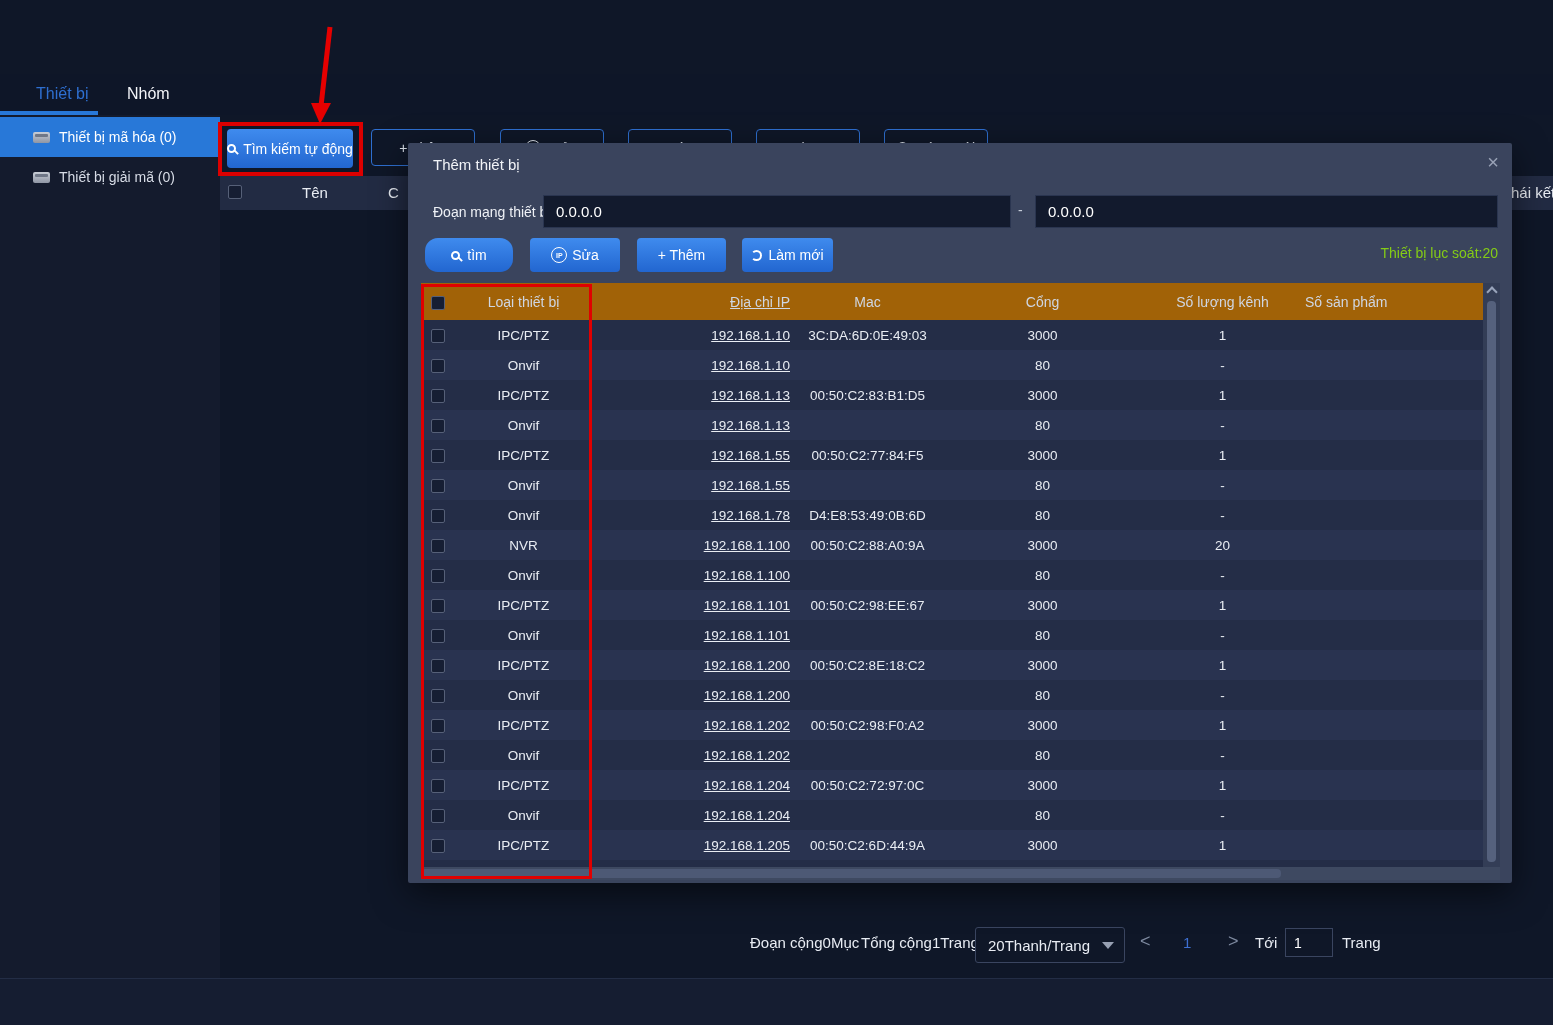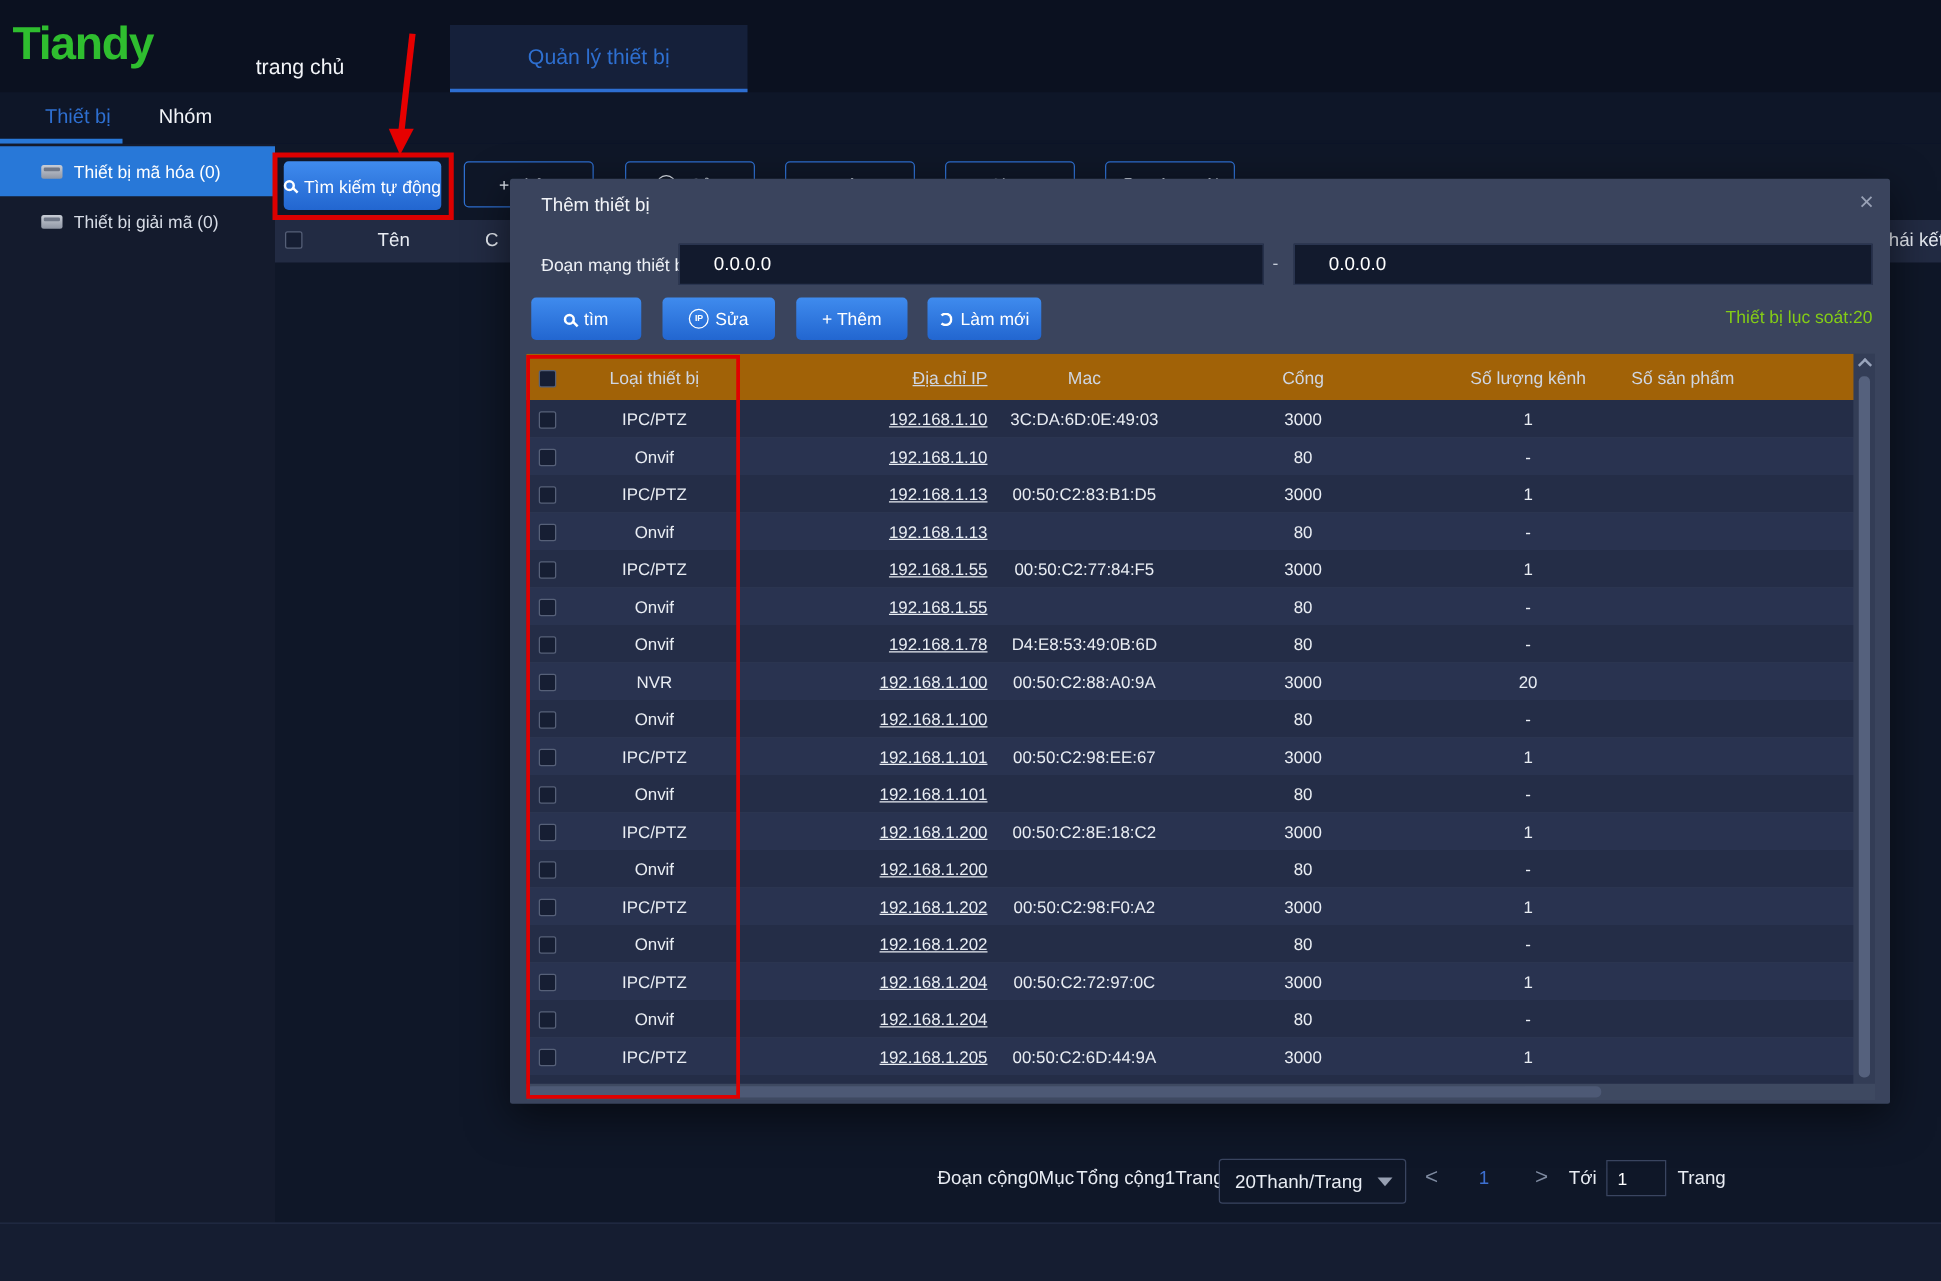--- a/index.html
+++ b/index.html
@@ -75,21 +75,21 @@
   .chev-down { width:8px; height:8px; border-left:2px solid #99a4bb; border-top:2px solid #99a4bb;
                transform:rotate(225deg); margin:2px auto 0; }
 
   
   .modal { position:absolute; left:408px; top:143px; width:1104px; height:740px; background:#3a445d;
            border-radius:2px; box-shadow:0 10px 34px rgba(0,0,0,.55); z-index:20; }
   .modal-title { position:absolute; left:25px; top:13px; font-size:15px; color:#f2f4f8; }
   .modal-close { position:absolute; right:13px; top:9px; font-size:20px; color:#99a2b6; cursor:pointer; line-height:1; }
   .net-label { position:absolute; left:25px; top:61px; font-size:14px; color:#eef1f6; }
   .ip-input { position:absolute; top:52px; height:33px; background:#121a2d; border:1px solid #2a3550;
-              color:#fff; font-size:15px; padding-left:27px; font-family:"Liberation Sans",sans-serif; }
+              color:#fff; font-size:15px; padding-left:12px; font-family:"Liberation Sans",sans-serif; }
   .ip-sep { position:absolute; left:610px; top:59px; color:#c6cdd9; font-size:14px; }
   .m-btn { position:absolute; top:95px; height:34px; }
   .found { position:absolute; right:14px; top:102px; font-size:14px; color:#84cc16; }
 
   .m-table { position:absolute; left:13px; top:140px; width:1062px; height:597px; overflow:hidden; }
   .trow { display:flex; height:30px; align-items:center; font-size:13.5px; color:#e9edf3; }
   .thead { display:flex; height:37px; align-items:center; background:#a16207; font-size:14px; color:#cfd6e2; }
   .rows .trow:nth-child(odd) { background:#242d47; }
   .rows .trow:nth-child(even) { background:#293350; }
   .c1 { width:34px; text-align:center; } .c1 .cb { vertical-align:middle; }
@@ -124,25 +124,20 @@
 
   
   .footer { position:absolute; left:0; top:978px; width:1553px; height:47px; background:#151d31;
             border-top:1px solid #232d45; }
 </style>
 </head>
 <body>
 
 <div class="app">
 
-  <div class="topbar">
-    <div class="logo">Tiandy</div>
-    <div class="tab-home">trang chủ</div>
-    <div class="tab-active">Quản lý thiết bị</div>
-  </div>
 
   <div class="subnav">
     <div class="subtab-device">Thiết bị</div>
     <div class="subtab-group">Nhóm</div>
     <div class="subtab-underline"></div>
   </div>
 
   <div class="sidebar">
     <div class="side-item active" style="top:2px;">
       <span class="dev-icon"></span>
@@ -187,21 +182,21 @@
 
   <div class="modal">
     <div class="modal-title">Thêm thiết bị</div>
     <div class="modal-close">×</div>
 
     <div class="net-label">Đoạn mạng thiết bị</div>
     <input class="ip-input" style="left: 135px; width: 468px;" value="0.0.0.0">
     <div class="ip-sep">-</div>
     <input class="ip-input" style="left: 627px; width: 463px;" value="0.0.0.0">
 
-    <button class="btn-primary m-btn" style="left:17px; width:88px;">
+    <button class="btn-primary m-btn" style="left:17px; width:88px;border-radius:13px;">
       <span class="icon-search"></span>
       <span>tìm</span>
     </button>
     <button class="btn-primary m-btn" style="left:122px; width:90px;">
       <span class="icon-ip">IP</span>
       <span>Sửa</span>
     </button>
     <button class="btn-primary m-btn" style="left:229px; width:89px;">
       <span>+ Thêm</span>
     </button>

